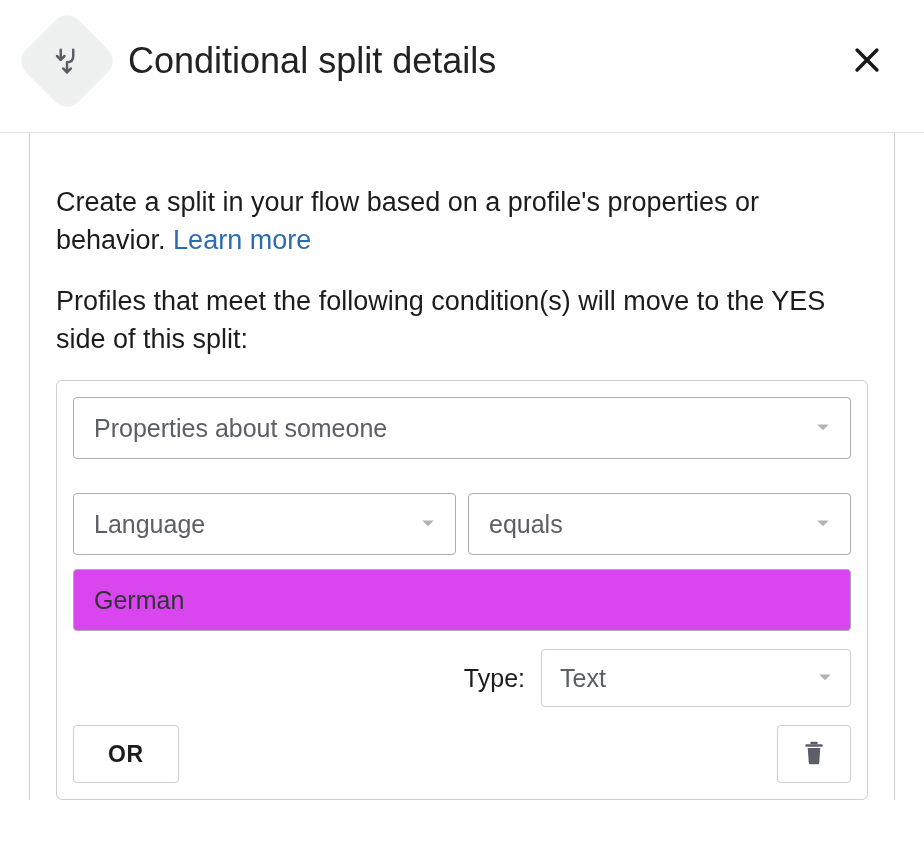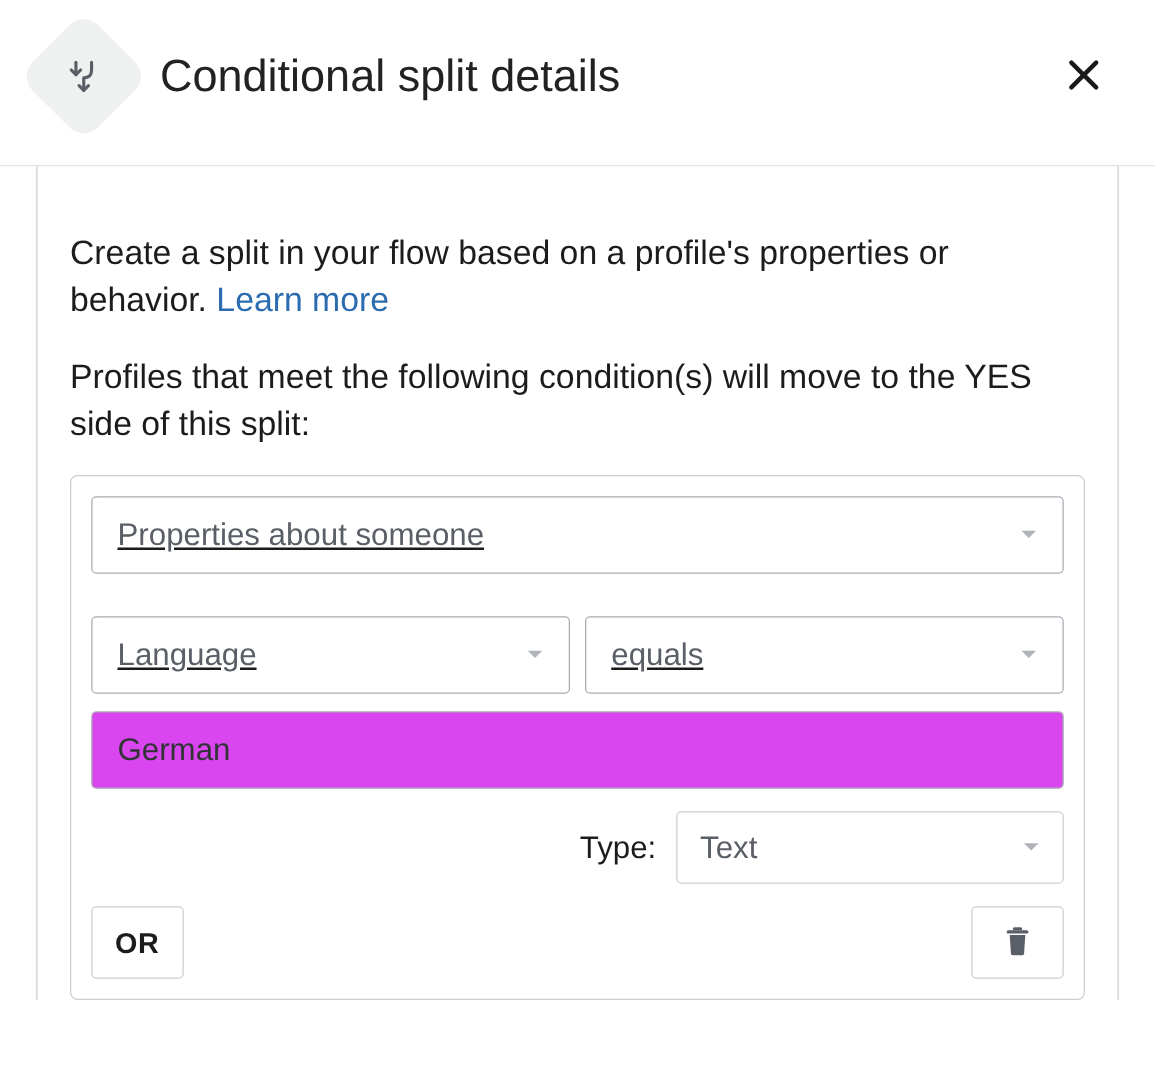--- a/index.html
+++ b/index.html
@@ -79,21 +79,20 @@
   }
   .condition-group {
     border: 1px solid #ccced2;
     border-radius: 6px;
     padding: 16px;
   }
   .select-row {
     display: flex;
     gap: 12px;
     margin-bottom: 14px;
-    text-decoration: underline;
   }
   .select-box {
     border: 1px solid #a9acb3;
     border-radius: 4px;
     background: #fff;
     padding: 14px 20px;
     font-size: 25px;
     color: #5a5e66;
     display: flex;
     align-items: center;
@@ -154,21 +153,21 @@
   }
   .actions-row {
     display: flex;
     align-items: center;
     justify-content: space-between;
   }
   .or-btn {
     border: 1px solid #ccced2;
     border-radius: 4px;
     background: #fff;
-    padding: 14px 18px;
+    padding: 14px 34px;
     font-size: 23px;
     font-weight: 700;
     color: #1c1c1c;
     cursor: pointer;
     min-height: 58px;
     letter-spacing: 0.5px;
   }
   .delete-btn {
     border: 1px solid #ccced2;
     border-radius: 4px;

